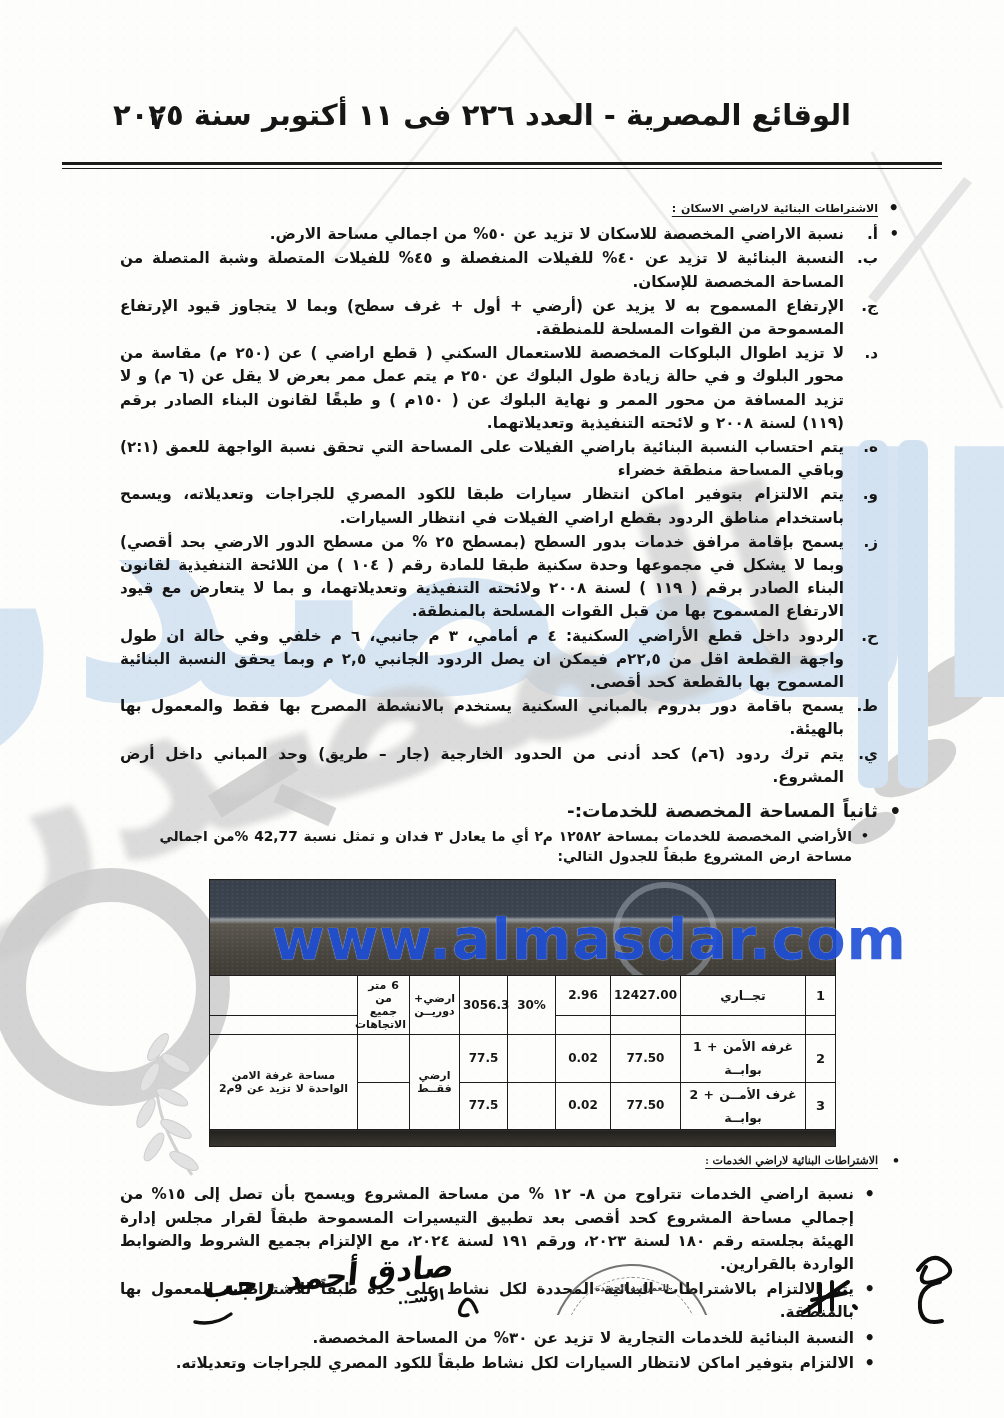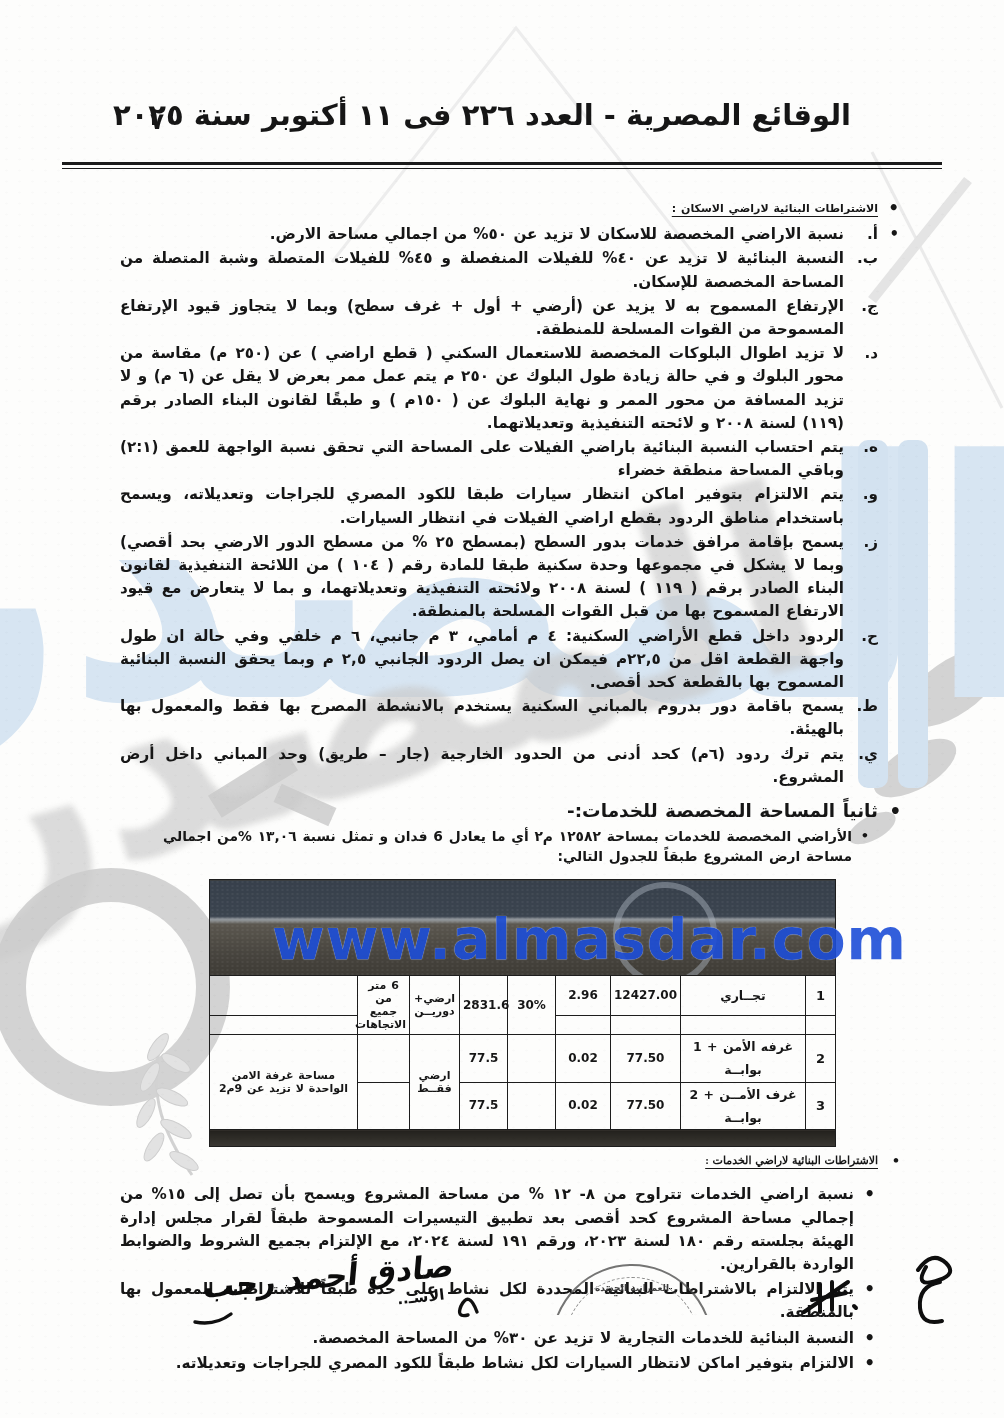--- a/index.html
+++ b/index.html
@@ -211,21 +211,21 @@
     <div class="li">
       <span class="lbl">ط.</span>
       <span class="txt">يسمح باقامة دور بدروم بالمباني السكنية يستخدم بالانشطة المصرح بها فقط والمعمول بها بالهيئة.</span>
     </div>
     <div class="li">
       <span class="lbl">ي.</span>
       <span class="txt">يتم ترك ردود (٦م) كحد أدنى من الحدود الخارجية (جار – طريق) وحد المباني داخل أرض المشروع.</span>
     </div>
 
     <div><span class="h2-services">ثانياً المساحة المخصصة للخدمات:-</span></div>
-    <div class="intro">الأراضي المخصصة للخدمات بمساحة ١٢٥٨٢ م٢ أي ما يعادل 6 فدان و تمثل نسبة ١٣,٠٦ %من اجمالي مساحة ارض المشروع طبقاً للجدول التالي:</div>
+    <div class="intro">الأراضي المخصصة للخدمات بمساحة ١٢٥٨٢ م٢ أي ما يعادل ٣ فدان و تمثل نسبة 42,77 %من اجمالي مساحة ارض المشروع طبقاً للجدول التالي:</div>
 
     
     <table class="svc-table">
       <colgroup>
         <col style="width:30px">
           <col style="width:125px">
           <col style="width:70px">
           <col style="width:55px">
         <col style="width:48px">
           <col style="width:48px">
@@ -239,21 +239,21 @@
           <div class="grain"></div>
           <div class="stamp-ghost"></div>
         </td>
       </tr>
       <tr class="r1">
         <td class="cell-num">1</td>
         <td class="cell-name">تجــاري</td>
         <td class="cell-val">12427.00</td>
         <td class="cell-val">2.96</td>
         <td class="cell-val" rowspan="2">30%</td>
-        <td class="cell-val" rowspan="2">2831.6</td>
+        <td class="cell-val" rowspan="2">3056.3</td>
         <td class="cell-small" rowspan="2">ارضي+ دوريــن</td>
         <td class="cell-small" rowspan="2">6 متر من جميع الاتجاهات</td>
         <td class="cell-small"></td>
       </tr>
       <tr class="rsp">
         <td></td>
             <td></td>
         <td></td>
             <td></td>
         <td></td>

